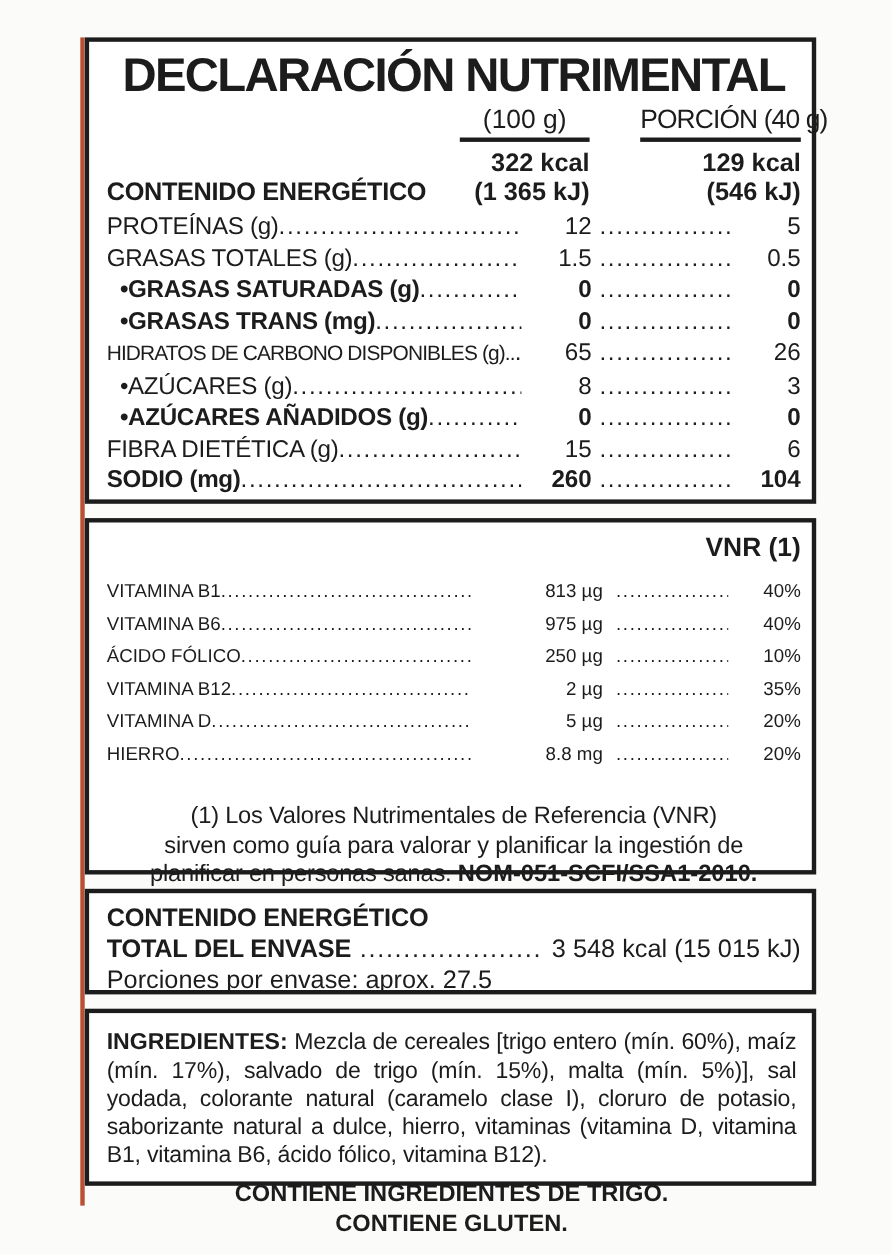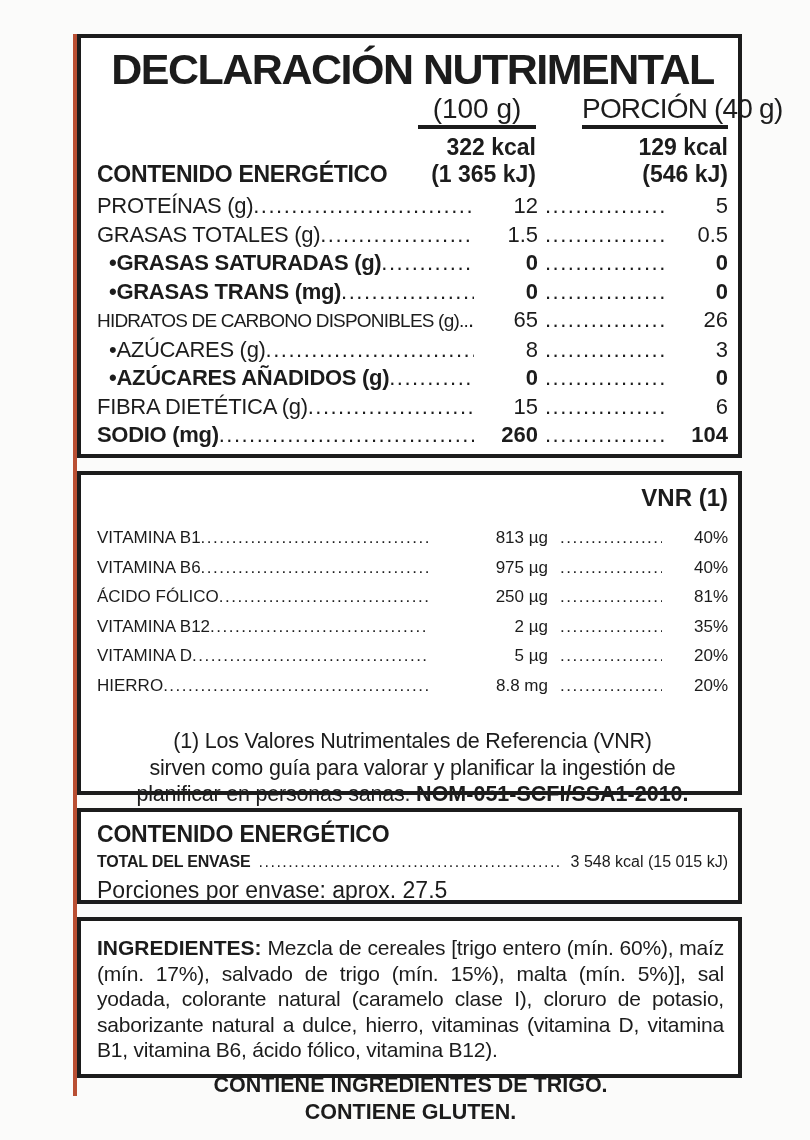--- a/index.html
+++ b/index.html
@@ -11,21 +11,21 @@
   .red-edge{position:absolute;left:73px;top:34px;width:4px;height:1062px;background:#b94f33;}
   .label-stack{position:absolute;left:77px;top:34px;width:665px;display:flex;flex-direction:column;gap:13px;}
   .box{border:4px solid #1c1c1c;background:#ffffff;box-sizing:border-box;padding:4px 10px 6px 16px;}
   .box-main{height:424px;}
   .box-vnr{height:324px;}
   .box-pkg{height:96px;padding-top:8px;}
   .box-ing{height:161px;padding-top:14px;padding-right:14px;}
 
   
   .title{text-align:center;font-weight:bold;font-size:43px;letter-spacing:-1.5px;line-height:50px;margin-top:2px;white-space:nowrap;}
-  .cols-head{display:flex;justify-content:flex-end;align-items:flex-end;font-size:28px;line-height:26px;margin-top:2px;}
+  .cols-head{display:flex;justify-content:flex-end;align-items:flex-end;font-size:24px;line-height:26px;margin-top:2px;}
   .col-head{border-bottom:4px solid #1c1c1c;text-align:center;padding-bottom:3px;white-space:nowrap;}
   .col-head.c100{width:118px;}
   .head-gap{width:46px;}
   .col-head.cpor{width:146px;letter-spacing:-0.8px;}
   .energy-row{display:flex;align-items:flex-end;font-weight:bold;font-size:23px;line-height:27px;margin-top:5px;}
   .energy-label{flex:1;white-space:nowrap;letter-spacing:-0.3px;}
   .energy-col{text-align:right;white-space:nowrap;}
   .energy-col.e1{width:118px;}
   .energy-col.e2{width:146px;}
   .nrows{margin-top:4px;}
@@ -45,21 +45,21 @@
   .vrow .vlbl{white-space:nowrap;}
   .vrow .vdots{flex:1;overflow:hidden;white-space:nowrap;letter-spacing:1.5px;}
   .vrow .vamt{width:120px;text-align:right;white-space:nowrap;flex-shrink:0;}
   .vrow .vd2{width:114px;overflow:hidden;white-space:nowrap;letter-spacing:1.5px;padding:0 12px;box-sizing:border-box;flex-shrink:0;}
   .vrow .vpct{width:66px;text-align:right;flex-shrink:0;}
   .footnote{margin-top:28px;text-align:center;font-size:21.5px;line-height:26.5px;letter-spacing:-0.2px;}
   .footnote b{letter-spacing:0;}
 
   
   .pk-line1{font-weight:bold;font-size:23px;line-height:28px;letter-spacing:-0.2px;}
-  .pk-row{display:flex;align-items:baseline;font-size:16px;line-height:28px;}
+  .pk-row{display:flex;align-items:baseline;font-size:23px;line-height:28px;}
   .pk-row .pklbl{font-weight:bold;white-space:nowrap;letter-spacing:-0.2px;padding-right:8px;}
   .pk-row .pkdots{flex:1;overflow:hidden;white-space:nowrap;letter-spacing:1.5px;}
   .pk-row .pkval{white-space:nowrap;padding-left:8px;}
   .pk-servings{font-size:23px;line-height:29px;}
 
   
   .ingredients{text-align:justify;font-size:21px;line-height:25.5px;letter-spacing:-0.2px;}
   .ingredients b{letter-spacing:0;}
   .allergens{margin-top:9px;text-align:center;font-weight:bold;font-size:21.5px;line-height:27px;}
 </style>
@@ -174,21 +174,21 @@
           <span class="vdots">............................................................................................................................................</span>
           <span class="vamt">975 µg</span>
           <span class="vd2">............................................................................................................................................</span>
           <span class="vpct">40%</span>
         </div>
         <div class="vrow">
           <span class="vlbl">ÁCIDO FÓLICO</span>
           <span class="vdots">............................................................................................................................................</span>
           <span class="vamt">250 µg</span>
           <span class="vd2">............................................................................................................................................</span>
-          <span class="vpct">81%</span>
+          <span class="vpct">10%</span>
         </div>
         <div class="vrow">
           <span class="vlbl">VITAMINA B12</span>
           <span class="vdots">............................................................................................................................................</span>
           <span class="vamt">2 µg</span>
           <span class="vd2">............................................................................................................................................</span>
           <span class="vpct">35%</span>
         </div>
         <div class="vrow">
           <span class="vlbl">VITAMINA D</span>

